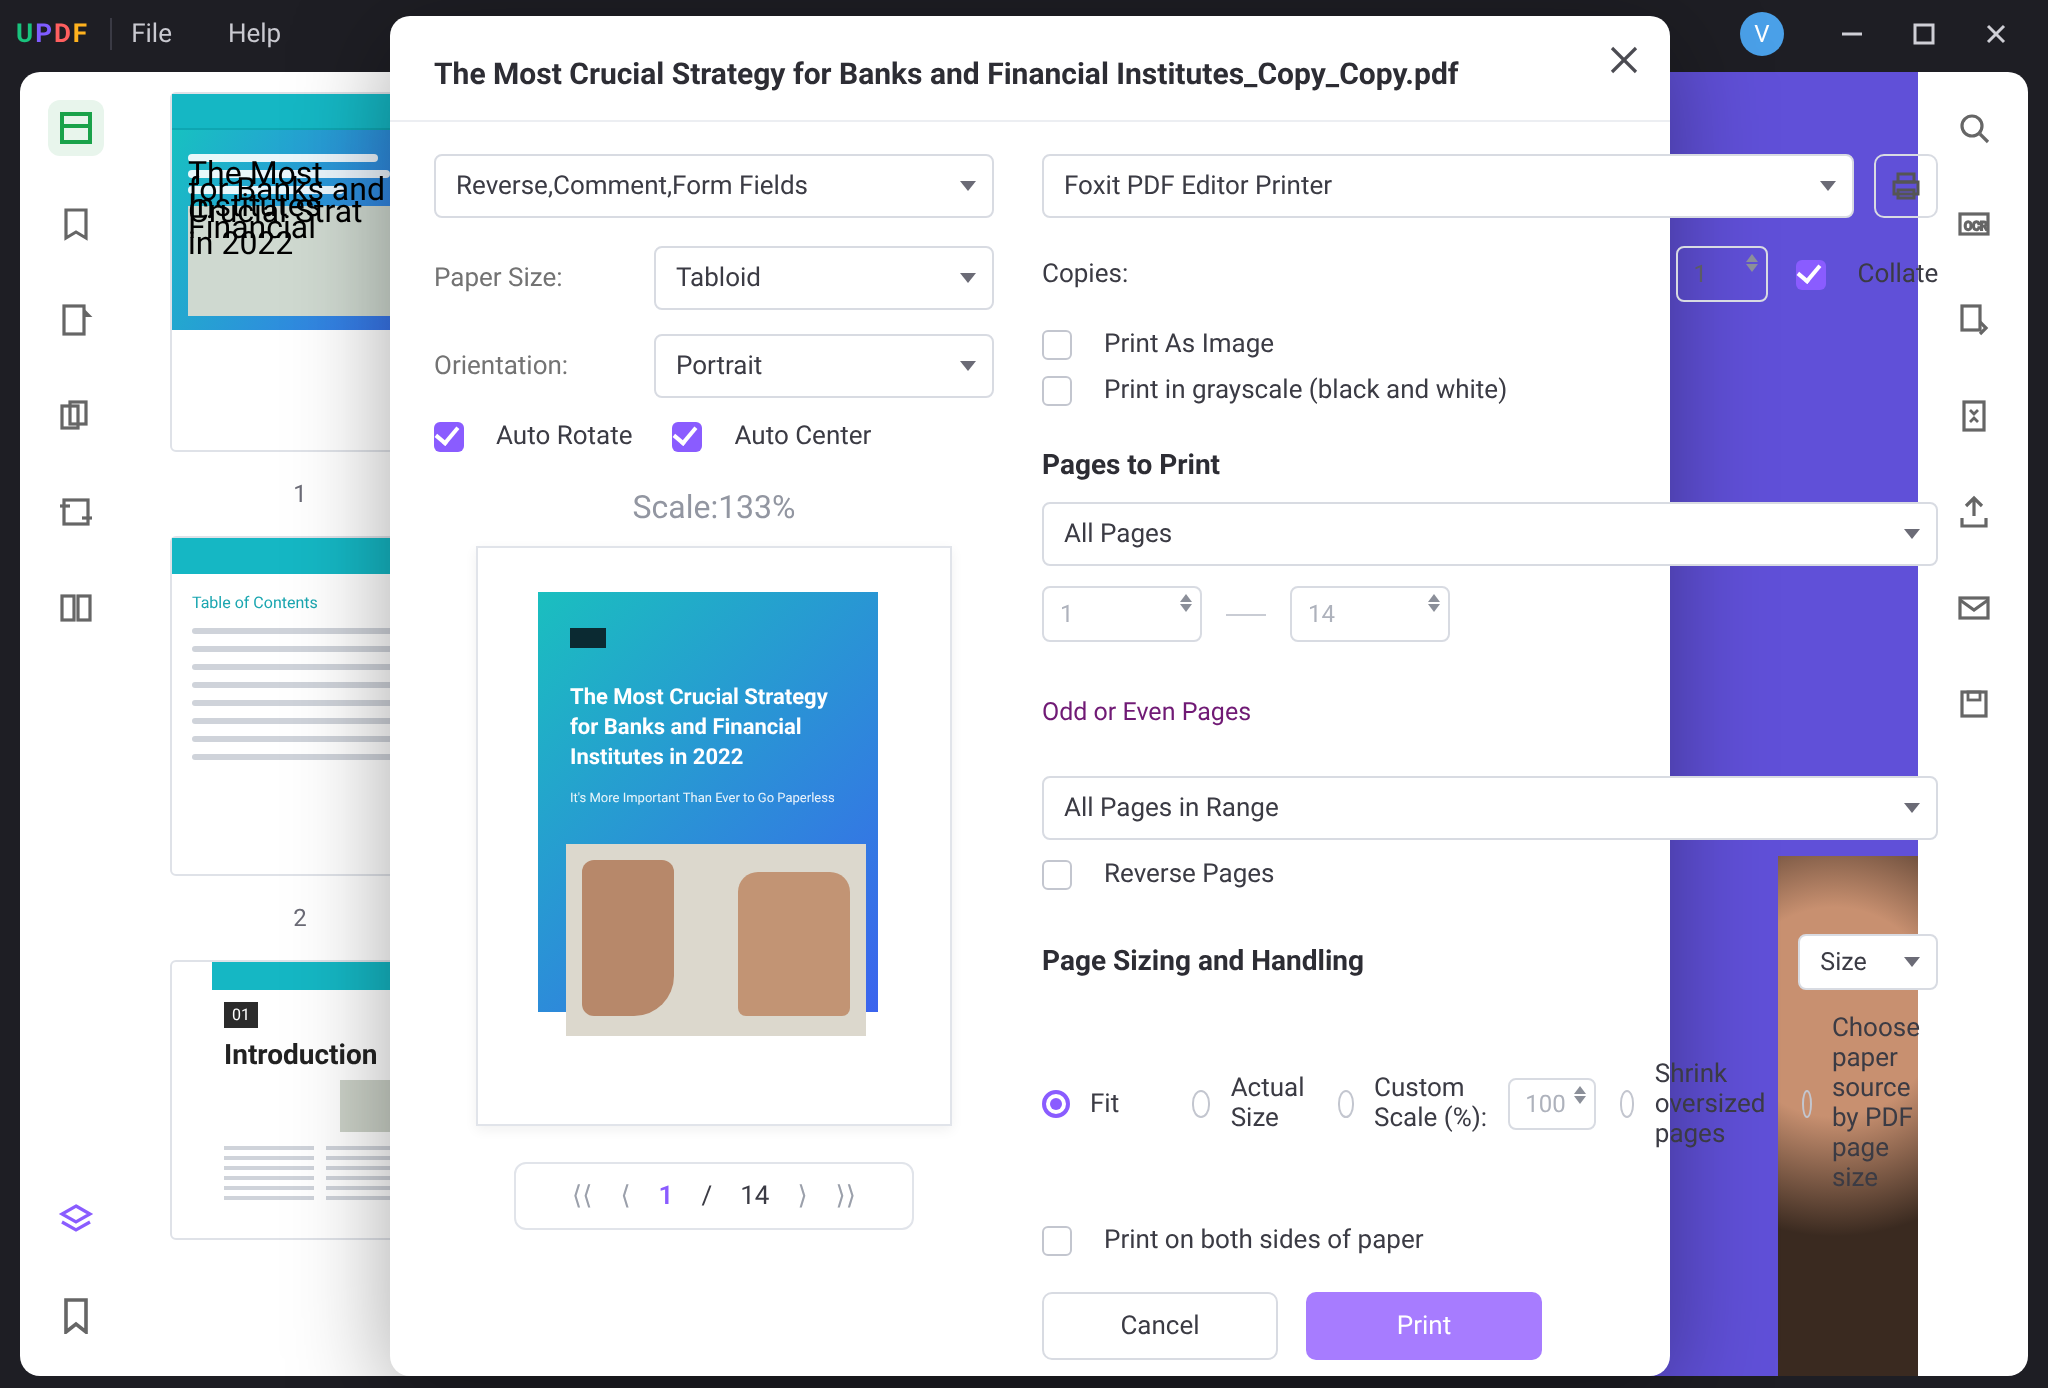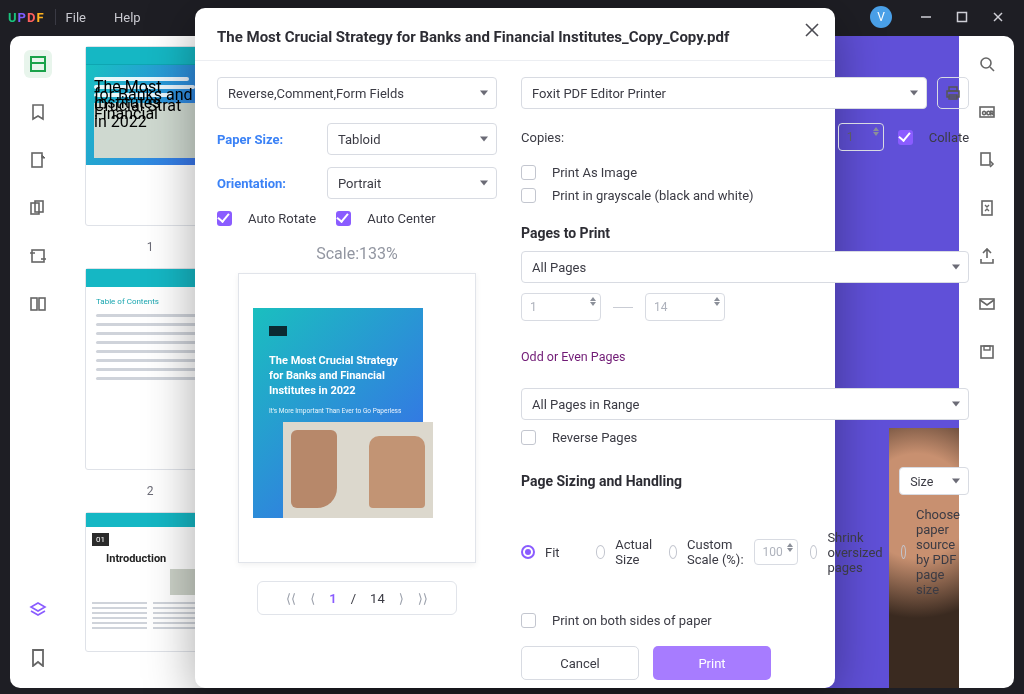--- a/index.html
+++ b/index.html
@@ -21,34 +21,34 @@
   .leftrail, .rightrail { position:absolute; top:0; bottom:0; width:55px; display:flex; flex-direction:column; align-items:center; gap:20px; padding-top:14px; }
   .leftrail { left:0; }
   .rightrail { right:0; }
   .rail-btn { width:28px; height:28px; display:flex; align-items:center; justify-content:center; color:#555; }
   .rail-btn.active { background:#e8f5ec; border-radius:6px; color:#1aa24a; }
   .rail-btn svg { stroke:#666; fill:none; }
 
   .thumbcol { position:absolute; left:65px; top:10px; bottom:10px; width:150px; display:flex; flex-direction:column; gap:14px; overflow:hidden; }
   .thumb { background:#fff; border:1px solid #dfe2e8; border-radius:3px; width:130px; margin:0 auto; }
   .thumb.p1 { height:180px; }
-  .thumb.p2 { height:202px; }
-  .thumb.p3 { height:140px; }
+  .thumb.p2 { height:170px; }
+  .thumb.p3 { height:140px;padding-left:20px; }
   .tnum { text-align:center; font-size:12px; color:#6b6b76; }
   .t1head { height:18px; background:#15b7c4; border-bottom:1px solid #0ea6b2; }
   .t1body { height:100px; background:linear-gradient(120deg,#17c1c1,#3d6cf0); padding:8px; }
   .t1line { height:4px; background:rgba(255,255,255,.9); margin:4px 0; border-radius:2px; }
   .t1img { height:55px; background:#cfd9d0; margin-top:6px; }
   .t2head { height:18px; background:#15b7c4; }
   .t2body { padding:10px; }
   .t2title { font-size:8px; color:#1aa6b0; margin-bottom:8px;}
   .t2row { height:3px; background:#cfd3da; margin:6px 0; border-radius:2px;}
   .t3head { height:14px; background:#15b7c4; }
   .t3title { background:#2b2b2b; color:#fff; font-size:8px; padding:2px 4px; display:inline-block; margin:6px;}
-  .t3intro { font-size:11px; font-weight:700; margin-left:20px; color:#222;}
+  .t3intro { font-size:14px; font-weight:700; margin-left:6px; color:#222;}
   .t3cols { display:flex; gap:6px; padding:4px 6px;}
   .t3col { flex:1; }
   .t3line { height:2px; background:#cfd3da; margin:3px 0;}
   .t3img { width:38px; height:26px; background:#ccd2c8; margin:4px 6px 0 auto;}
 
   .bg-right { position:absolute; top:0; bottom:0; left:230px; right:55px; background:#6050d8; }
   .bg-photo { position:absolute; right:0; bottom:0; width:70px; height:260px; background:radial-gradient(circle at 40% 30%, #c89070 0 28%, #3a2a20 60%); }
 
   .leftrail .bottom { margin-top:auto; margin-bottom:16px; display:flex; flex-direction:column; gap:20px; align-items:center;}
 
@@ -61,34 +61,34 @@
 
   .mcols { display:flex; gap:24px; }
   .mleft { width:290px; }
   .mright { flex:1; }
 
   .selectlike { height:32px; border:1px solid #d8dbe2; border-radius:4px; background:#fff; display:flex; align-items:center; padding:0 10px; font-size:13px; color:#3b3b44; position:relative; }
   .selectlike .caret { position:absolute; right:8px; top:50%; transform:translateY(-50%); border-left:4px solid transparent; border-right:4px solid transparent; border-top:5px solid #6b6b76; }
   .mleft .selectlike.first { width:100%; margin-bottom:14px; }
 
   .frow { display:flex; align-items:center; margin-bottom:12px; }
-  .flabel { width:110px; font-size:13px; color:#3b82f6;font-weight:bold; }
+  .flabel { width:110px; font-size:13px; color:#737373; }
   .fsel { flex:1; }
   .fsel .selectlike { width:170px; }
 
   .chkrow { display:flex; align-items:center; gap:20px; margin-top:6px;}
   .chk { display:flex; align-items:center; gap:16px; font-size:13px; color:#3b3b44;}
   .chk .box { width:15px; height:15px; border-radius:3px; }
   .chk .box.checked { background:#8a5cff; position:relative; }
   .chk .box.checked::after { content:""; position:absolute; left:3px; top:0px; width:5px; height:9px; border:solid #fff; border-width:0 2px 2px 0; transform:rotate(40deg); }
   .chk .box.empty { border:1.5px solid #c3c6cf; }
 
   .scalelbl { text-align:center; font-size:16px; color:#9296a1; margin-top:18px; }
   .preview { width:238px; height:290px; margin:10px auto 0; background:#fff; border:1px solid #e1e4ea; box-shadow:0 2px 6px rgba(0,0,0,.06); position:relative; padding:18px 14px; }
-  .preview .card { position:absolute; left:14px; top:22px; width:170px; height:210px; background:linear-gradient(135deg,#1abfbf 0%, #3b63ee 100%); color:#fff; padding:18px 16px;margin-top:12px; }
+  .preview .card { position:absolute; left:30px; top:22px; width:170px; height:210px; background:linear-gradient(135deg,#1abfbf 0%, #3b63ee 100%); color:#fff; padding:18px 16px; }
   .preview .card .tag { width:18px; height:10px; background:#0b2a32; margin-bottom:18px;}
   .preview .card .h { font-size:11px; font-weight:700; line-height:1.35; }
   .preview .card .sub { font-size:6.5px; opacity:.9; margin-top:8px;}
   .preview .photo { position:absolute; left:44px; top:148px; width:150px; height:96px; background:#dcd8cd; overflow:hidden;}
   .preview .photo::before { content:""; position:absolute; left:8px; top:8px; width:46px; height:78px; background:#b7886a; border-radius:6px 6px 20px 6px; }
   .preview .photo::after { content:""; position:absolute; right:8px; top:14px; width:56px; height:72px; background:#c29474; border-radius:10px 10px 4px 4px; }
 
   .pager { width:200px; height:34px; border:1px solid #e1e4ea; border-radius:6px; margin:18px auto 0; display:flex; align-items:center; justify-content:center; gap:14px; font-size:13px; color:#3b3b44;}
   .pager .pg { color:#8a5cff; font-weight:600;}
   .pgbtn { color:#9ba0ab; }

